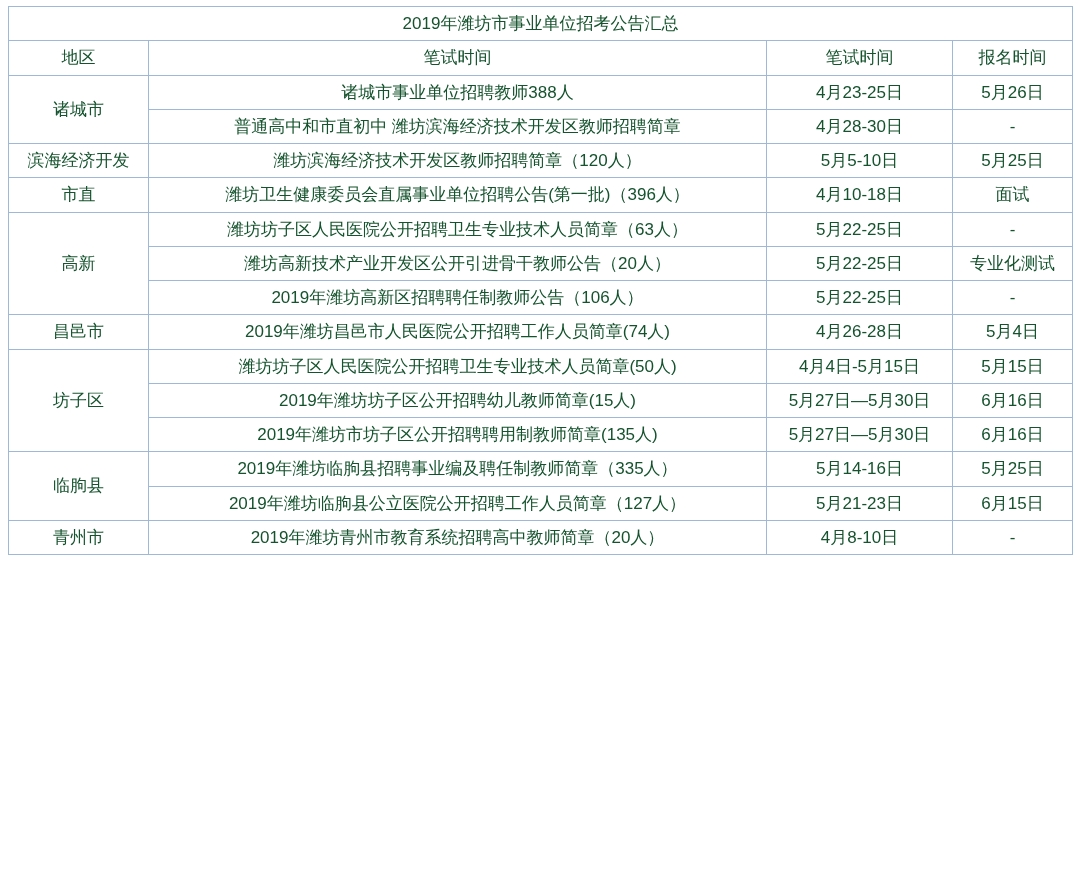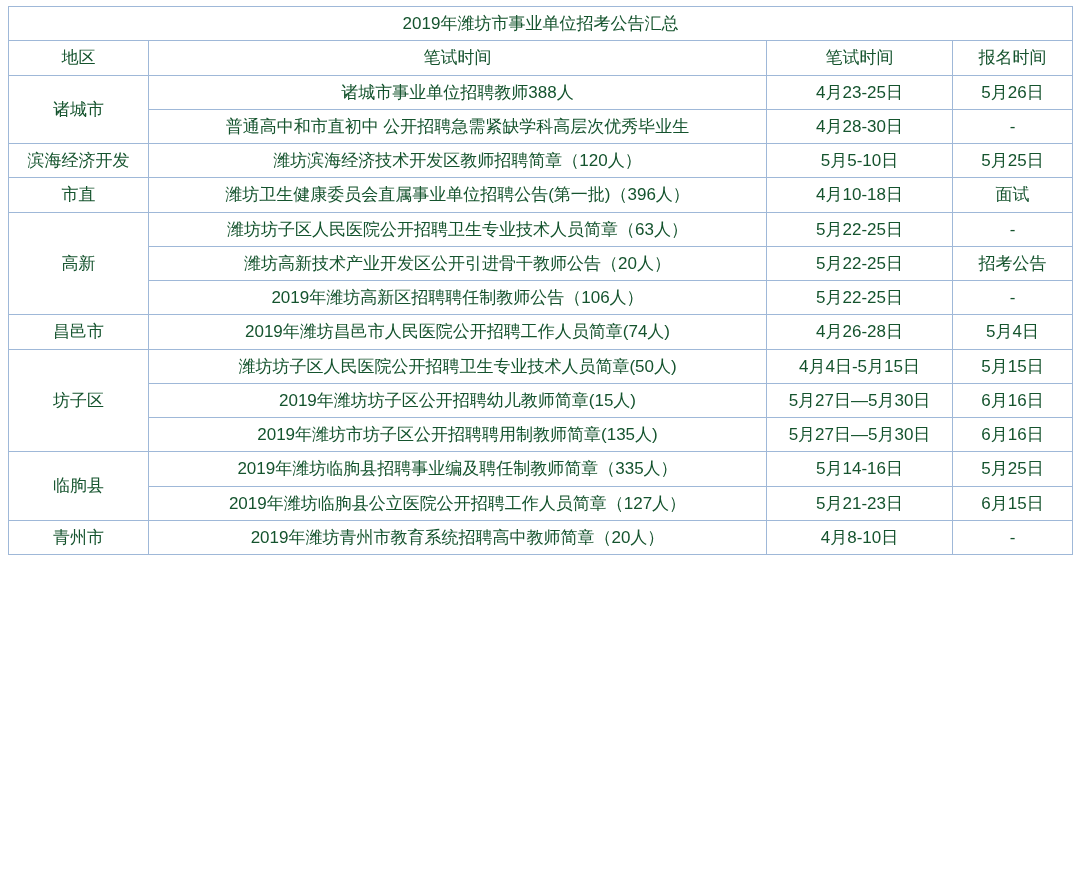--- a/index.html
+++ b/index.html
@@ -88,21 +88,21 @@
         <td class="header-cell">笔试时间</td>
         <td class="header-cell">报名时间</td>
       </tr>
     <tr>
           <td class="region-cell" rowspan="2">诸城市</td>
           <td class="link-cell">诸城市事业单位招聘教师388人</td>
           <td class="date-cell">4月23-25日</td>
           <td class="exam-cell">5月26日</td>
         </tr>
         <tr>
-          <td class="link-cell">普通高中和市直初中 公开招聘急需紧缺学科高层次优秀毕业生</td>
+          <td class="link-cell">普通高中和市直初中 潍坊滨海经济技术开发区教师招聘简章</td>
           <td class="date-cell">4月28-30日</td>
           <td class="exam-cell">-</td>
         </tr>
         <tr>
           <td class="region-cell" rowspan="1">滨海经济开发</td>
           <td class="link-cell">潍坊滨海经济技术开发区教师招聘简章（120人）</td>
           <td class="date-cell">5月5-10日</td>
           <td class="exam-cell">5月25日</td>
         </tr>
         <tr>
@@ -113,21 +113,21 @@
         </tr>
         <tr>
           <td class="region-cell" rowspan="3">高新</td>
           <td class="link-cell">潍坊坊子区人民医院公开招聘卫生专业技术人员简章（63人）</td>
           <td class="date-cell">5月22-25日</td>
           <td class="exam-cell">-</td>
         </tr>
         <tr>
           <td class="link-cell">潍坊高新技术产业开发区公开引进骨干教师公告（20人）</td>
           <td class="date-cell">5月22-25日</td>
-          <td class="exam-cell">招考公告</td>
+          <td class="exam-cell">专业化测试</td>
         </tr>
         <tr>
           <td class="link-cell">2019年潍坊高新区招聘聘任制教师公告（106人）</td>
           <td class="date-cell">5月22-25日</td>
           <td class="exam-cell">-</td>
         </tr>
         <tr>
           <td class="region-cell" rowspan="1">昌邑市</td>
           <td class="link-cell">2019年潍坊昌邑市人民医院公开招聘工作人员简章(74人)</td>
           <td class="date-cell">4月26-28日</td>

